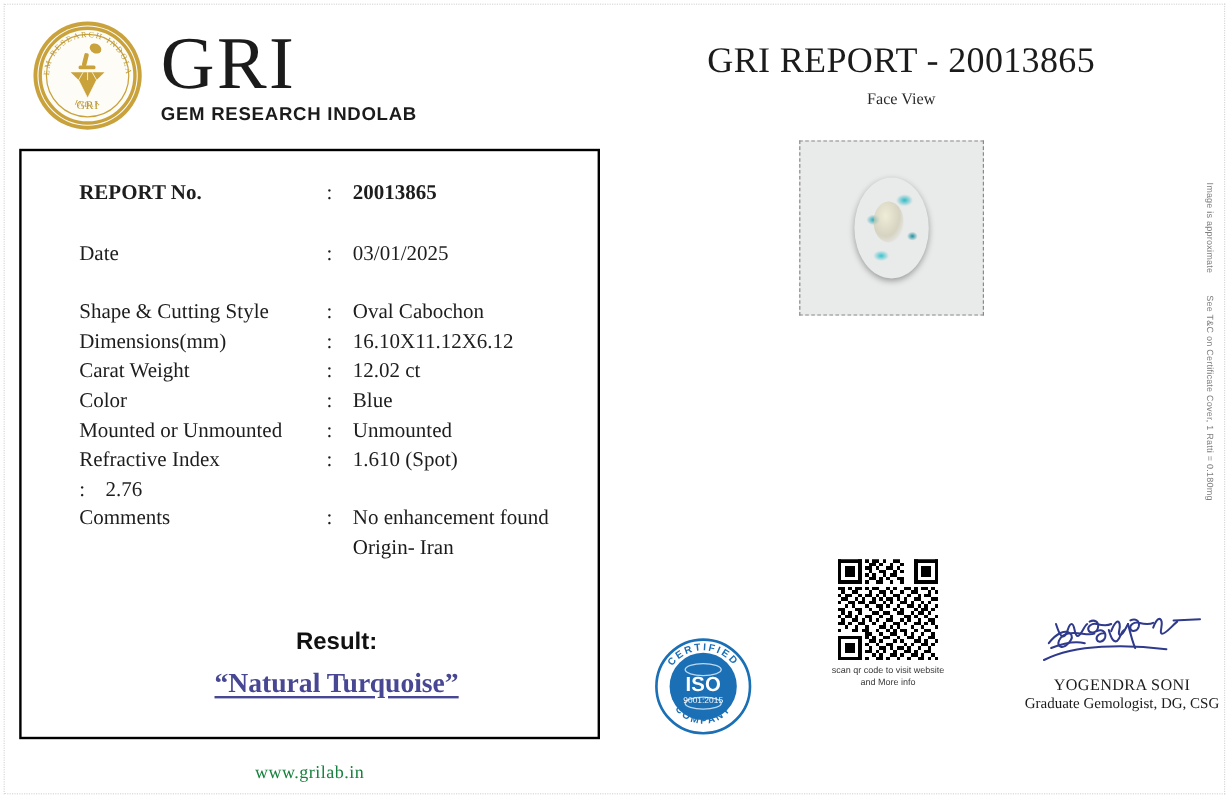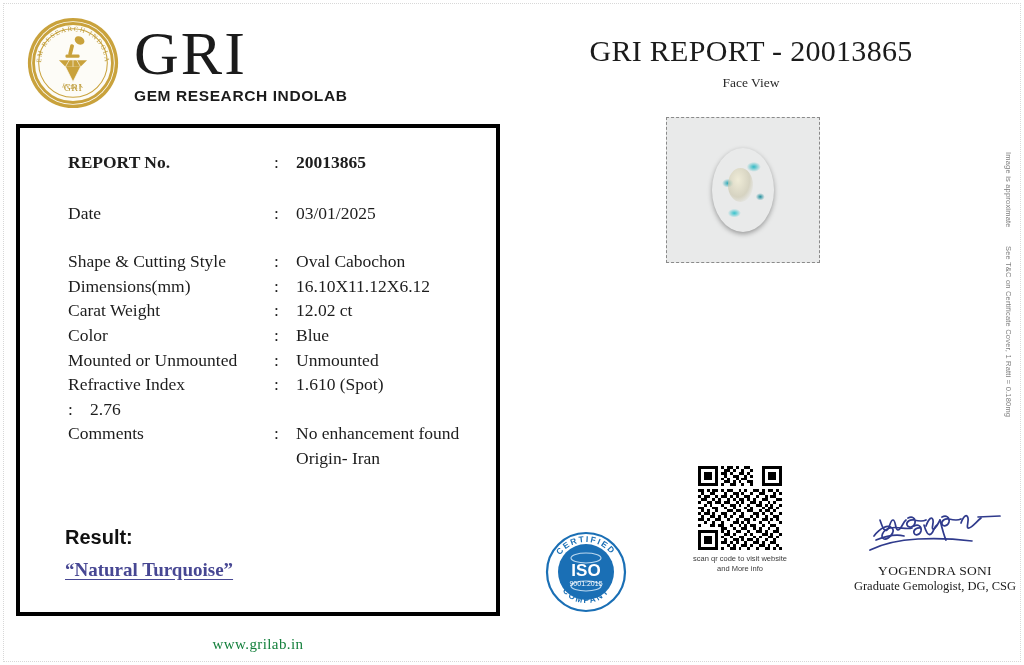--- a/index.html
+++ b/index.html
@@ -60,21 +60,21 @@
     letter-spacing: 0.6px;
     color: #1b1b1b;
     font-weight: 700;
     margin-top: 4px;
   }
 
   .gold-box {
     position: absolute;
     left: 16px; top: 124px;
     width: 484px; height: 492px;
-    border: 4px solid #000000;
+    border: 2px solid #000000;
     box-sizing: border-box;
     background: #ffffff;
   }
 
   .details {
     position: absolute;
     left: 48px; top: 22px;
     width: 420px;
   }
   .drow {
@@ -90,32 +90,33 @@
   .drow.bold .lbl, .drow.bold .val { font-weight: 700; }
   .gap-lg { height: 26px; }
   .gap-md { height: 24px; }
   .cont-row { display: flex; font-size: 17.5px; line-height: 24.6px; }
   .cont-row .sp { width: 228px; flex: 0 0 228px; }
 
   .result-block {
     position: absolute;
     left: 0; right: 0;
     top: 398px;
+    text-align: center;
     padding-left: 45px;
   }
   .result-label {
     font-family: "Liberation Sans", sans-serif;
     font-size: 20px;
     font-weight: 700;
     color: #111;
   }
   .result-value {
     margin-top: 10px;
     font-family: "Liberation Serif", serif;
-    font-size: 19px;
+    font-size: 23px;
     font-weight: 700;
     color: #474793;
     text-decoration: underline;
     text-underline-offset: 3px;
   }
 
   .site-url {
     position: absolute;
     left: 0; top: 636px;
     width: 516px;

